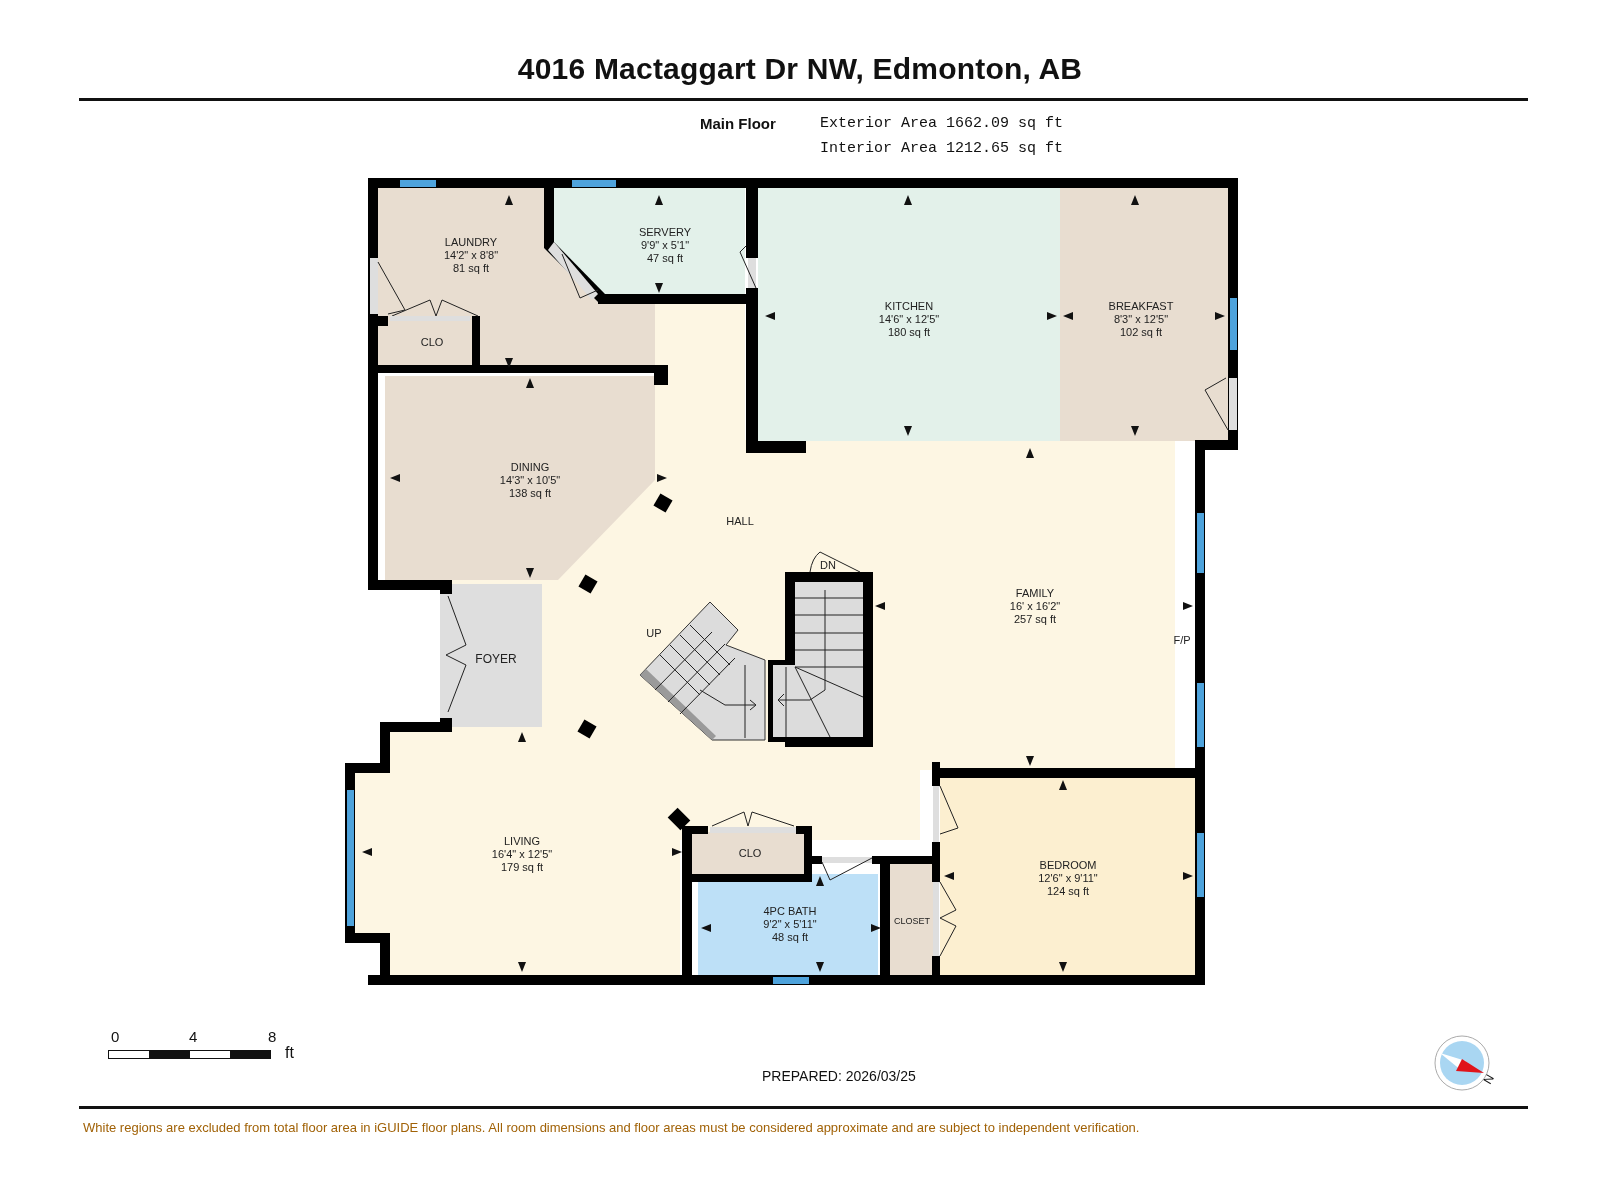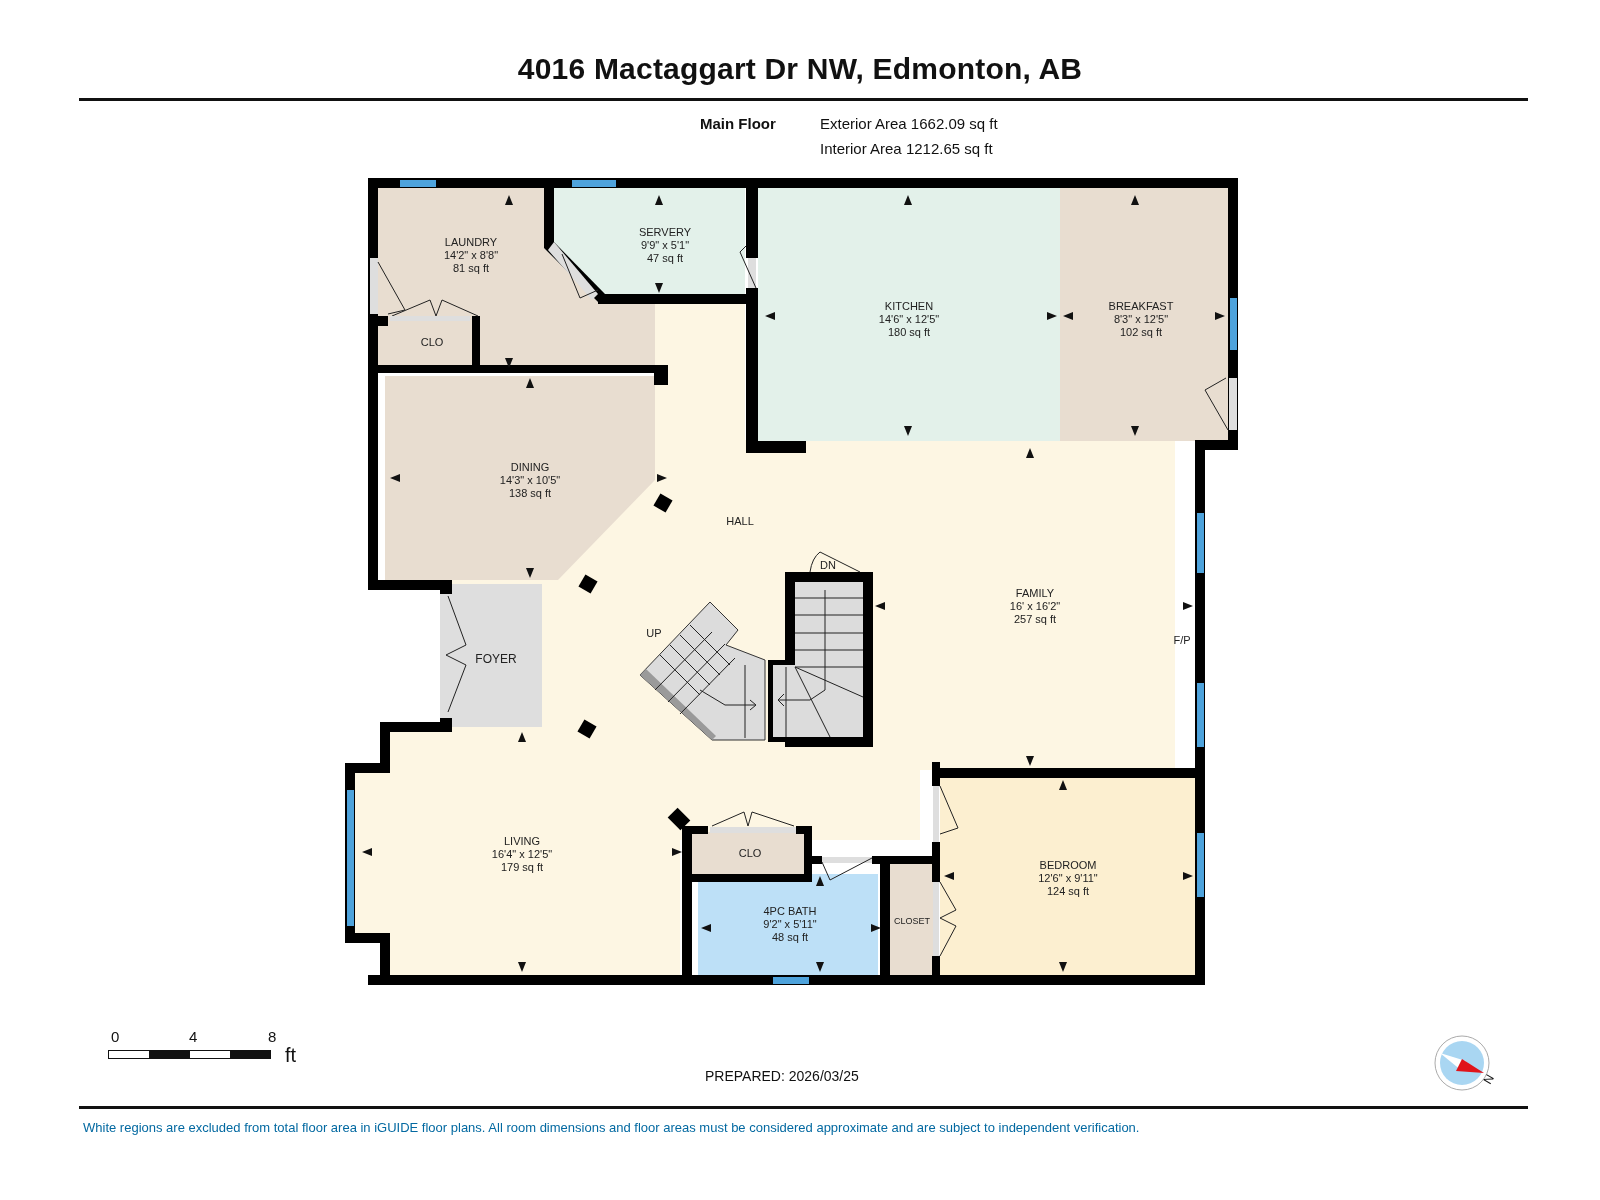--- a/index.html
+++ b/index.html
@@ -1,31 +1,31 @@
 <!DOCTYPE html>
 <html><head>
 <meta charset="utf-8">
 <style>
   html, body { margin:0; padding:0; background:#ffffff; }
   body { width:1600px; height:1200px; position:relative; overflow:hidden; font-family:"Liberation Sans", sans-serif; color:#111; }
   .title { position:absolute; left:0; width:1600px; top:52px; text-align:center; font-size:30px; font-weight:bold; letter-spacing:0.2px; }
   .rule { position:absolute; left:79px; width:1449px; height:3px; background:#111; }
   .area-block { position:absolute; top:108px; left:700px; font-size:15px; line-height:25px; }
   .area-label { position:absolute; left:0; top:3px; font-weight:bold; width:100px; }
-  .area-values { position:absolute; left:120px; top:3px; white-space:nowrap; }
+  .area-values { position:absolute; left:120px; top:3px; white-space:nowrap;font-family:Liberation Mono, monospace; }
   svg.plan { position:absolute; left:0; top:0; }
   svg text { font-family:"Liberation Sans", sans-serif; }
   .scale { position:absolute; left:108px; top:1050px; }
   .scale-num { position:absolute; top:-22px; font-size:15px; }
   .scale-bar { position:absolute; top:0; height:7px; width:242px; border:1px solid #111; background:#fff; }
   .seg { position:absolute; top:0; height:7px; background:#111; }
-  .ft { position:absolute; left:177px; top:-6px; font-size:20px; }
-  .prepared { position:absolute; left:705px; top:1068px; font-size:14px; }
+  .ft { position:absolute; left:177px; top:-6px; font-size:16px; }
+  .prepared { position:absolute; left:762px; top:1068px; font-size:14px; }
   .compass { position:absolute; left:1432px; top:1035px; }
-  .disclaimer { position:absolute; left:83px; top:1120px; font-size:13px; color:#0369a1; white-space:nowrap; }
+  .disclaimer { position:absolute; left:83px; top:1120px; font-size:13px; color:#a16207; white-space:nowrap; }
 </style>
 </head>
 <body>
 
 <div class="title">4016 Mactaggart Dr NW, Edmonton, AB</div>
 <div class="rule" style="top:98px;"></div>
 
 <div class="area-block">
   <div class="area-label">Main Floor</div>
   <div class="area-values">

